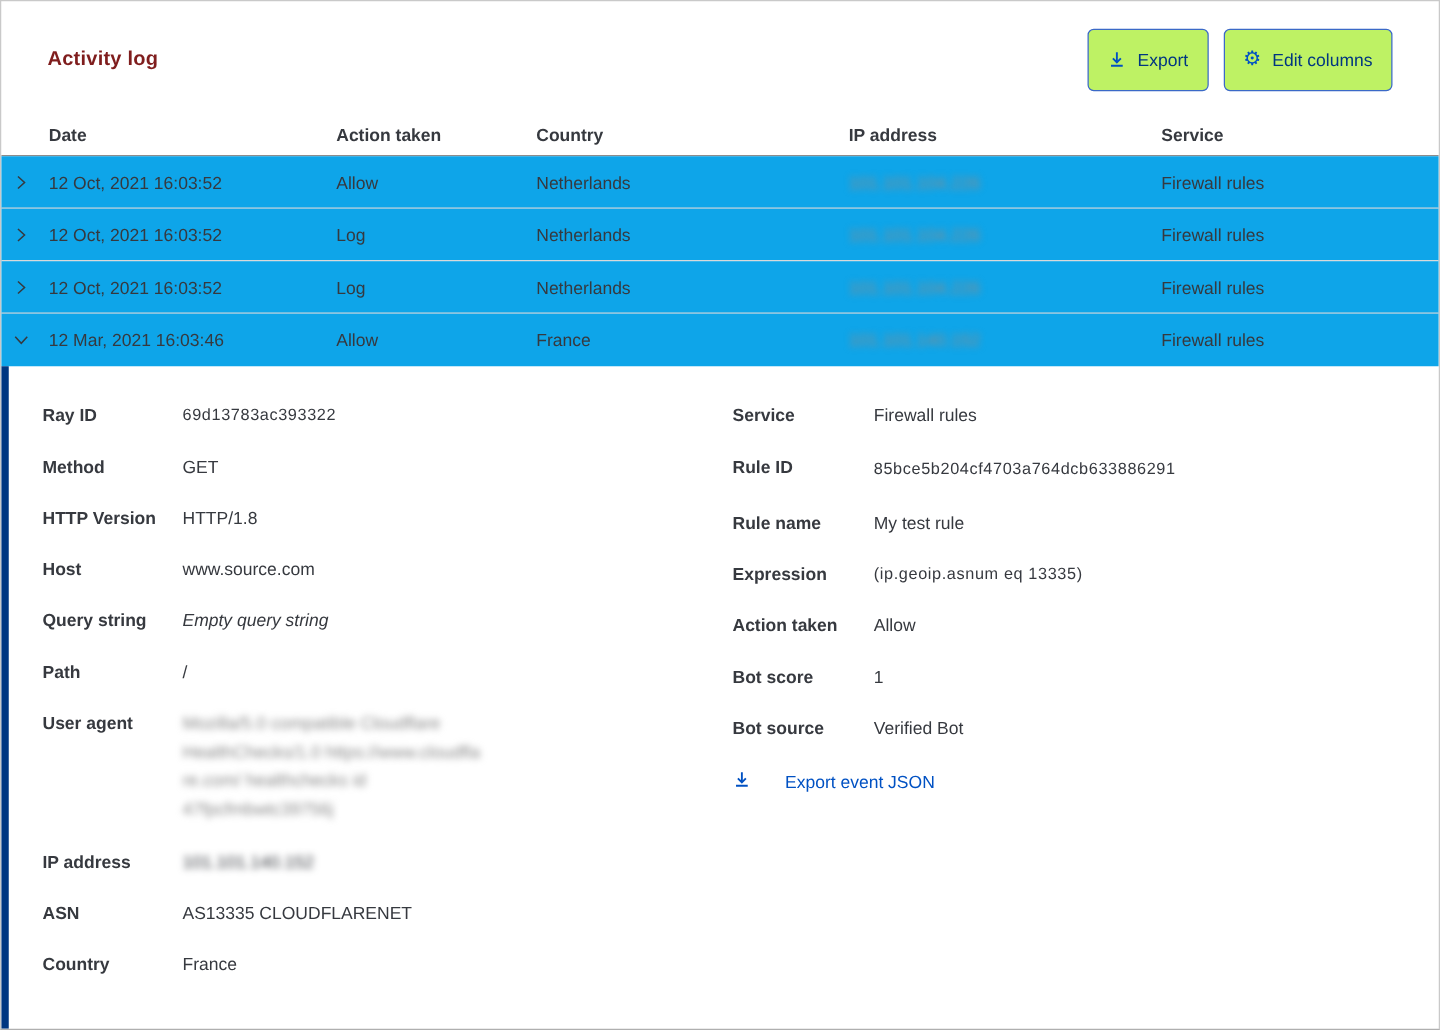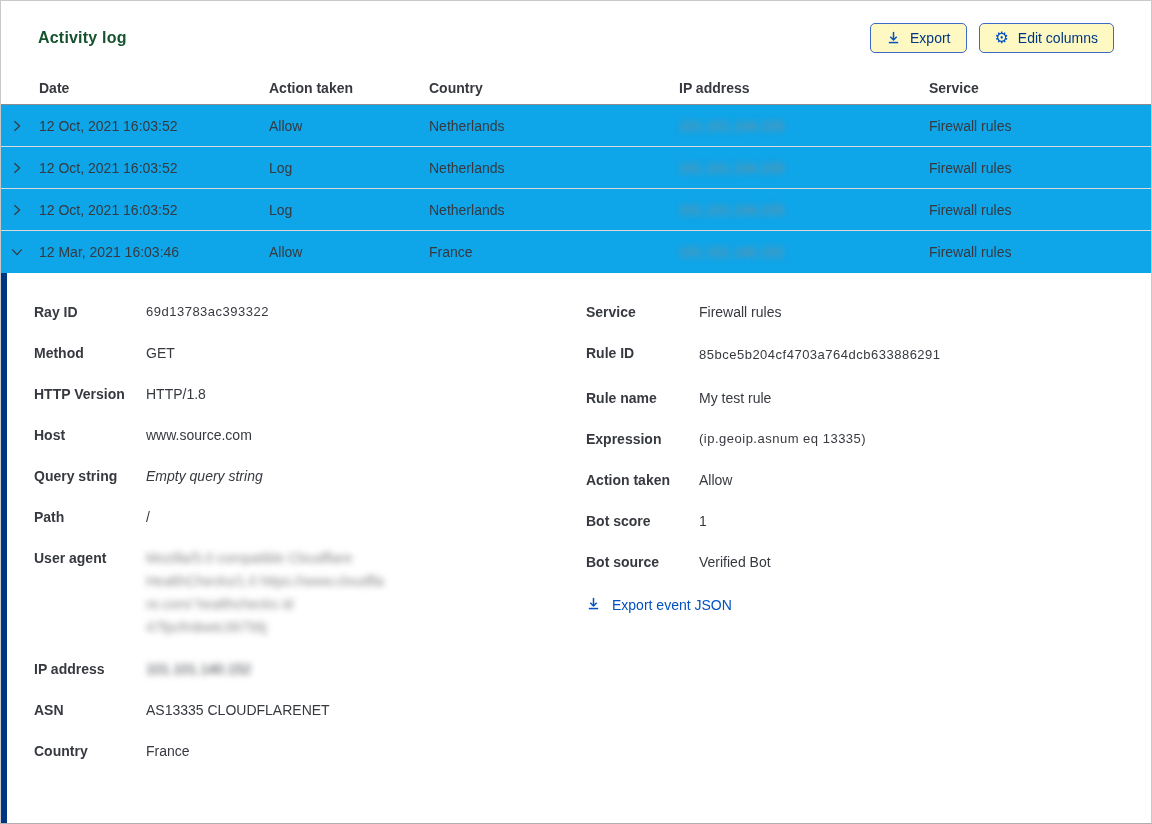--- a/index.html
+++ b/index.html
@@ -14,27 +14,27 @@
     font-size:14px;
     overflow:hidden;
     display:flex; flex-direction:column;
   }
 
   
   .page-header {
     display:flex; justify-content:space-between; align-items:center;
     padding:22px 37px 18px 37px;
   }
-  .page-title { font-size:16px; font-weight:700; color:#14532d; letter-spacing:.2px; }
+  .page-title { font-size:16px; font-weight:700; color:#7f1d1d; letter-spacing:.2px; }
   .toolbar { display:flex; gap:12px; }
   .btn {
     display:inline-flex; align-items:center; gap:9px;
-    background:#fef9c3; border:1px solid #3b69c7; border-radius:5px;
+    background:#bef264; border:1px solid #3b69c7; border-radius:5px;
     color:#003681; font-size:14px; font-family:inherit;
-    padding:7px 15px; height:30px; cursor:pointer; line-height:1;
+    padding:7px 15px; height:50px; cursor:pointer; line-height:1;
   }
   .btn svg, .btn .gear { flex:0 0 auto; }
   .gear { font-size:16px; color:#0051c3; line-height:1; }
 
   
   .grid-row {
     display:grid;
     grid-template-columns:38px 230px 160px 250px 250px 1fr;
     align-items:center;
   }
@@ -78,21 +78,21 @@
   .col-right .field .lbl { width:113px; flex:0 0 113px; }
   .field .val { color:#36393f; }
   .mono {
     font-family:Liberation Sans, sans-serif;
     color:#595959; font-size:13px; letter-spacing:.5px;
   }
   .wrap300 { max-width:302px; word-break:break-all; line-height:26px; }
   .italic { font-style:italic; color:#595959; }
 
   .export-link {
-    display:inline-flex; align-items:center; gap:11px;
+    display:inline-flex; align-items:center; gap:27px;
     color:#0051c3; font-size:14px; cursor:pointer;
     margin-top:4px; text-decoration:none; width:max-content;
   }
 </style>
 </head>
 <body>
 
 <div class="page-header">
   <div class="page-title">Activity log</div>
   <div class="toolbar">

